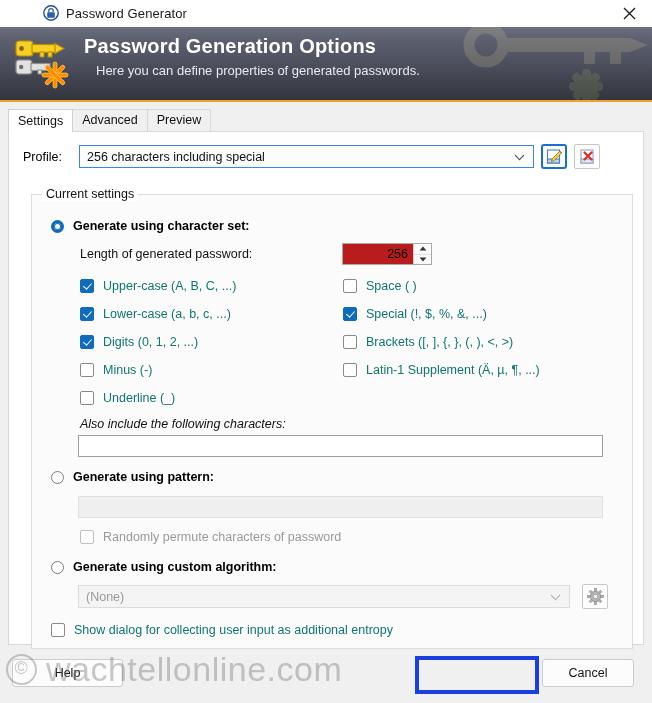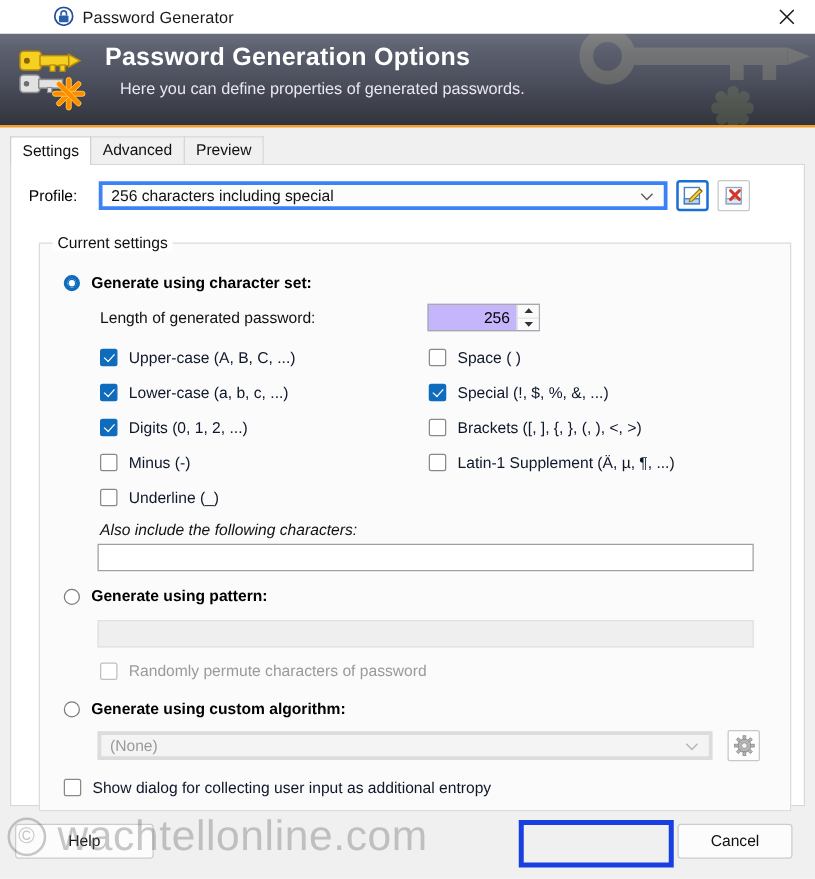--- a/index.html
+++ b/index.html
@@ -141,21 +141,21 @@
     margin: 12px 0 0 14px;
   }
   .profile-label {
     width: 56px;
     font-size: 12.5px;
   }
   .combo {
     position: relative;
     height: 23px;
     background: #fcfcfc;
-    border: 3px solid #3b82f6;
+    border: 1px solid #3b82f6;
     display: flex;
     align-items: center;
     box-sizing: border-box;
   }
   .combo .combo-val {
     padding-left: 7px;
     font-size: 12.5px;
     color: #111;
   }
   .combo .chev {
@@ -249,21 +249,21 @@
   }
 
   
   .spin-wrap {
     position: absolute;
     left: 310px;
     top: 48px;
     width: 90px;
     height: 22px;
     border: 1px solid #a9a9a9;
-    background: #c4b5fd;
+    background: #b91c1c;
     box-sizing: border-box;
     display: flex;
   }
   .spin-val {
     flex: 1;
     text-align: right;
     padding-right: 5px;
     line-height: 20px;
     font-size: 12.5px;
   }
@@ -308,21 +308,21 @@
     position: absolute;
     left: 4px;
     top: 1px;
     width: 3.5px;
     height: 7px;
     border: solid #ffffff;
     border-width: 0 1.6px 1.6px 0;
     transform: rotate(42deg);
   }
   .cb.disabled { border-color: #c0c0c0; }
-  .cb-text { font-size: 12.5px; color: #0f172a; }
+  .cb-text { font-size: 12.5px; color: #0f766e; }
   .cb-text.disabled { color: #9a9a9a; }
 
   
   .textbox {
     position: absolute;
     background: #ffffff;
     border: 1px solid #a0a0a0;
     box-sizing: border-box;
   }
   .textbox.disabled {

